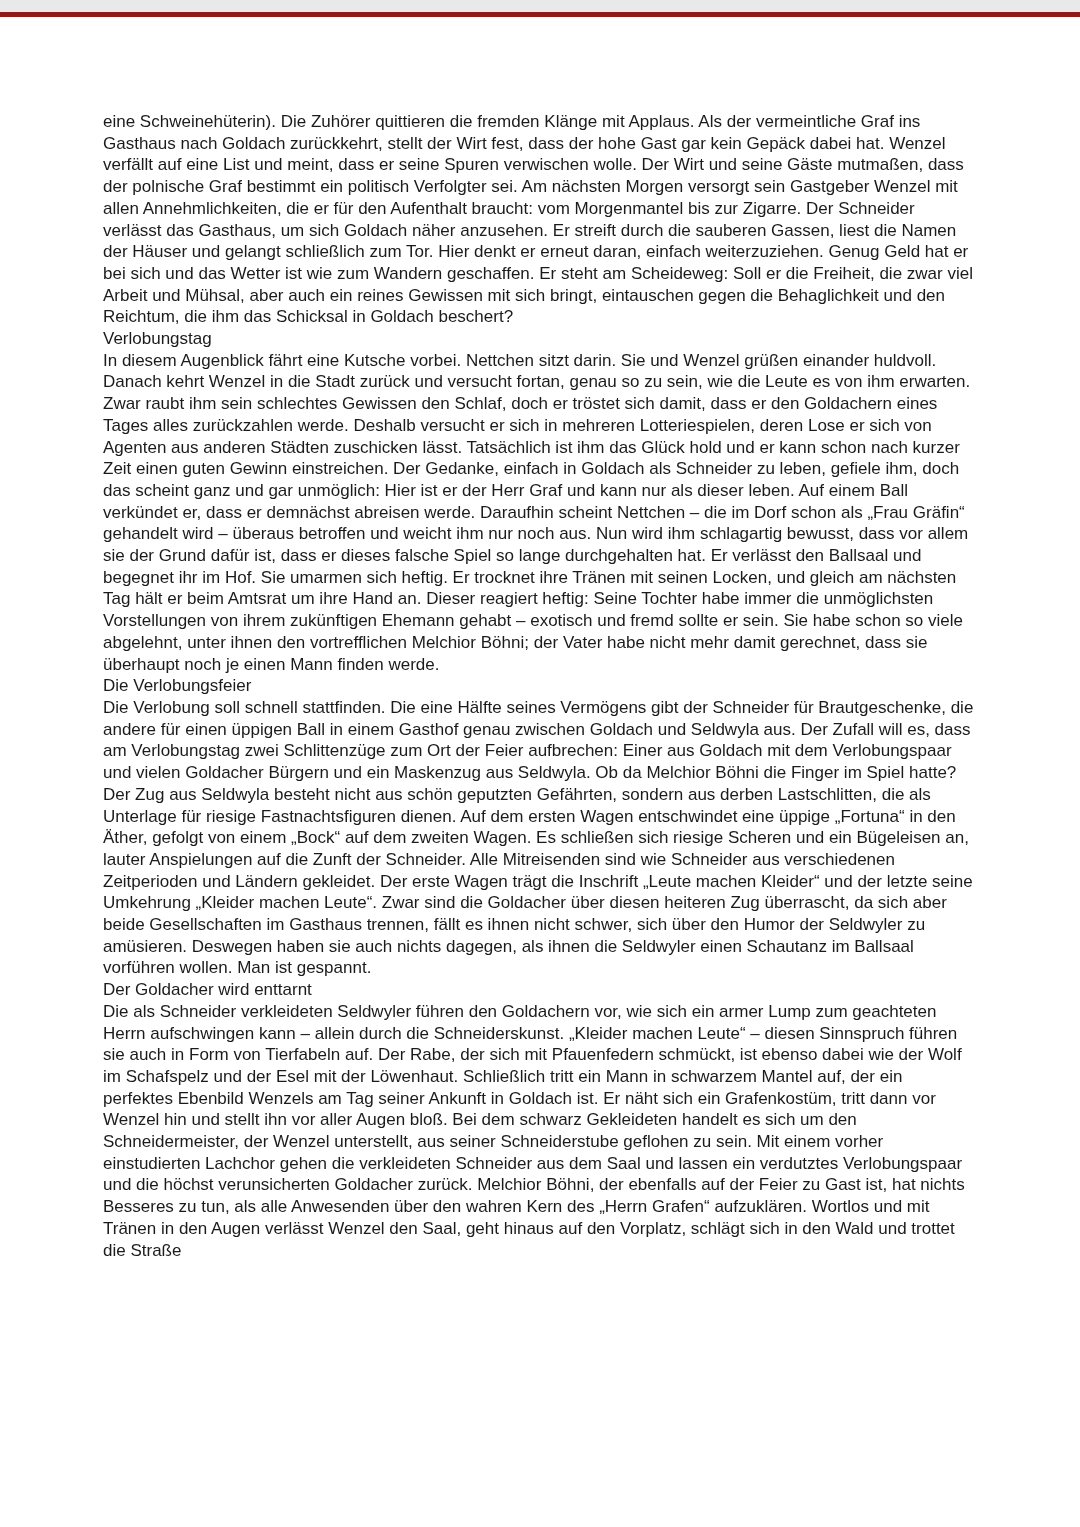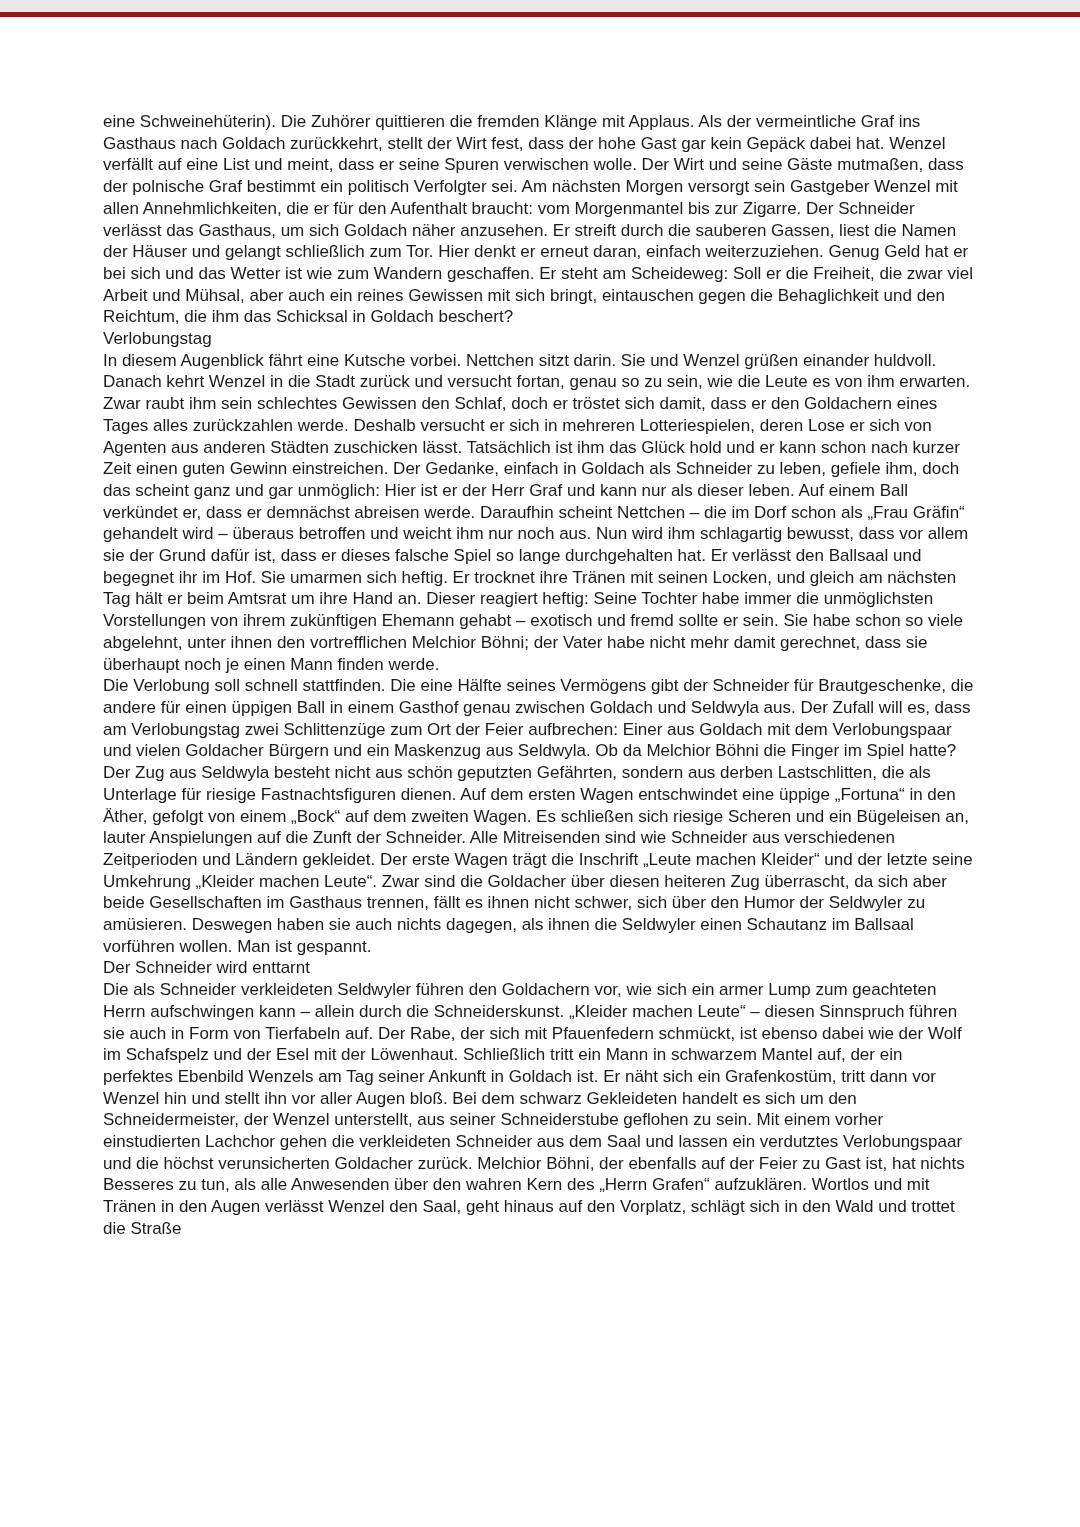--- a/index.html
+++ b/index.html
@@ -48,17 +48,18 @@
 </head>
 <body>
 
 <div class="page" style="background: rgb(255, 255, 255);">
   <div class="top-edge-bar" style="background: rgb(142, 26, 26);"></div>
   <div class="document-body" style="color: rgb(27, 27, 27);">
 
   <div class="block paragraph">eine Schweinehüterin). Die Zuhörer quittieren die fremden Klänge mit Applaus. Als der vermeintliche Graf ins Gasthaus nach Goldach zurückkehrt, stellt der Wirt fest, dass der hohe Gast gar kein Gepäck dabei hat. Wenzel verfällt auf eine List und meint, dass er seine Spuren verwischen wolle. Der Wirt und seine Gäste mutmaßen, dass der polnische Graf bestimmt ein politisch Verfolgter sei. Am nächsten Morgen versorgt sein Gastgeber Wenzel mit allen Annehmlichkeiten, die er für den Aufenthalt braucht: vom Morgenmantel bis zur Zigarre. Der Schneider verlässt das Gasthaus, um sich Goldach näher anzusehen. Er streift durch die sauberen Gassen, liest die Namen der Häuser und gelangt schließlich zum Tor. Hier denkt er erneut daran, einfach weiterzuziehen. Genug Geld hat er bei sich und das Wetter ist wie zum Wandern geschaffen. Er steht am Scheideweg: Soll er die Freiheit, die zwar viel Arbeit und Mühsal, aber auch ein reines Gewissen mit sich bringt, eintauschen gegen die Behaglichkeit und den Reichtum, die ihm das Schicksal in Goldach beschert?</div>
       <div class="block heading">Verlobungstag</div>
       <div class="block paragraph">In diesem Augenblick fährt eine Kutsche vorbei. Nettchen sitzt darin. Sie und Wenzel grüßen einander huldvoll. Danach kehrt Wenzel in die Stadt zurück und versucht fortan, genau so zu sein, wie die Leute es von ihm erwarten. Zwar raubt ihm sein schlechtes Gewissen den Schlaf, doch er tröstet sich damit, dass er den Goldachern eines Tages alles zurückzahlen werde. Deshalb versucht er sich in mehreren Lotteriespielen, deren Lose er sich von Agenten aus anderen Städten zuschicken lässt. Tatsächlich ist ihm das Glück hold und er kann schon nach kurzer Zeit einen guten Gewinn einstreichen. Der Gedanke, einfach in Goldach als Schneider zu leben, gefiele ihm, doch das scheint ganz und gar unmöglich: Hier ist er der Herr Graf und kann nur als dieser leben. Auf einem Ball verkündet er, dass er demnächst abreisen werde. Daraufhin scheint Nettchen – die im Dorf schon als „Frau Gräfin“ gehandelt wird – überaus betroffen und weicht ihm nur noch aus. Nun wird ihm schlagartig bewusst, dass vor allem sie der Grund dafür ist, dass er dieses falsche Spiel so lange durchgehalten hat. Er verlässt den Ballsaal und begegnet ihr im Hof. Sie umarmen sich heftig. Er trocknet ihre Tränen mit seinen Locken, und gleich am nächsten Tag hält er beim Amtsrat um ihre Hand an. Dieser reagiert heftig: Seine Tochter habe immer die unmöglichsten Vorstellungen von ihrem zukünftigen Ehemann gehabt – exotisch und fremd sollte er sein. Sie habe schon so viele abgelehnt, unter ihnen den vortrefflichen Melchior Böhni; der Vater habe nicht mehr damit gerechnet, dass sie überhaupt noch je einen Mann finden werde.</div>
+      <div class="block heading">Die Verlobungsfeier</div>
       <div class="block paragraph">Die Verlobung soll schnell stattfinden. Die eine Hälfte seines Vermögens gibt der Schneider für Brautgeschenke, die andere für einen üppigen Ball in einem Gasthof genau zwischen Goldach und Seldwyla aus. Der Zufall will es, dass am Verlobungstag zwei Schlittenzüge zum Ort der Feier aufbrechen: Einer aus Goldach mit dem Verlobungspaar und vielen Goldacher Bürgern und ein Maskenzug aus Seldwyla. Ob da Melchior Böhni die Finger im Spiel hatte? Der Zug aus Seldwyla besteht nicht aus schön geputzten Gefährten, sondern aus derben Lastschlitten, die als Unterlage für riesige Fastnachtsfiguren dienen. Auf dem ersten Wagen entschwindet eine üppige „Fortuna“ in den Äther, gefolgt von einem „Bock“ auf dem zweiten Wagen. Es schließen sich riesige Scheren und ein Bügeleisen an, lauter Anspielungen auf die Zunft der Schneider. Alle Mitreisenden sind wie Schneider aus verschiedenen Zeitperioden und Ländern gekleidet. Der erste Wagen trägt die Inschrift „Leute machen Kleider“ und der letzte seine Umkehrung „Kleider machen Leute“. Zwar sind die Goldacher über diesen heiteren Zug überrascht, da sich aber beide Gesellschaften im Gasthaus trennen, fällt es ihnen nicht schwer, sich über den Humor der Seldwyler zu amüsieren. Deswegen haben sie auch nichts dagegen, als ihnen die Seldwyler einen Schautanz im Ballsaal vorführen wollen. Man ist gespannt.</div>
-      <div class="block heading">Der Schneider wird enttarnt</div>
+      <div class="block heading">Der Goldacher wird enttarnt</div>
       <div class="block paragraph">Die als Schneider verkleideten Seldwyler führen den Goldachern vor, wie sich ein armer Lump zum geachteten Herrn aufschwingen kann – allein durch die Schneiderskunst. „Kleider machen Leute“ – diesen Sinnspruch führen sie auch in Form von Tierfabeln auf. Der Rabe, der sich mit Pfauenfedern schmückt, ist ebenso dabei wie der Wolf im Schafspelz und der Esel mit der Löwenhaut. Schließlich tritt ein Mann in schwarzem Mantel auf, der ein perfektes Ebenbild Wenzels am Tag seiner Ankunft in Goldach ist. Er näht sich ein Grafenkostüm, tritt dann vor Wenzel hin und stellt ihn vor aller Augen bloß. Bei dem schwarz Gekleideten handelt es sich um den Schneidermeister, der Wenzel unterstellt, aus seiner Schneiderstube geflohen zu sein. Mit einem vorher einstudierten Lachchor gehen die verkleideten Schneider aus dem Saal und lassen ein verdutztes Verlobungspaar und die höchst verunsicherten Goldacher zurück. Melchior Böhni, der ebenfalls auf der Feier zu Gast ist, hat nichts Besseres zu tun, als alle Anwesenden über den wahren Kern des „Herrn Grafen“ aufzuklären. Wortlos und mit Tränen in den Augen verlässt Wenzel den Saal, geht hinaus auf den Vorplatz, schlägt sich in den Wald und trottet die Straße</div>
     </div>
 </div>
 
 </body></html>

